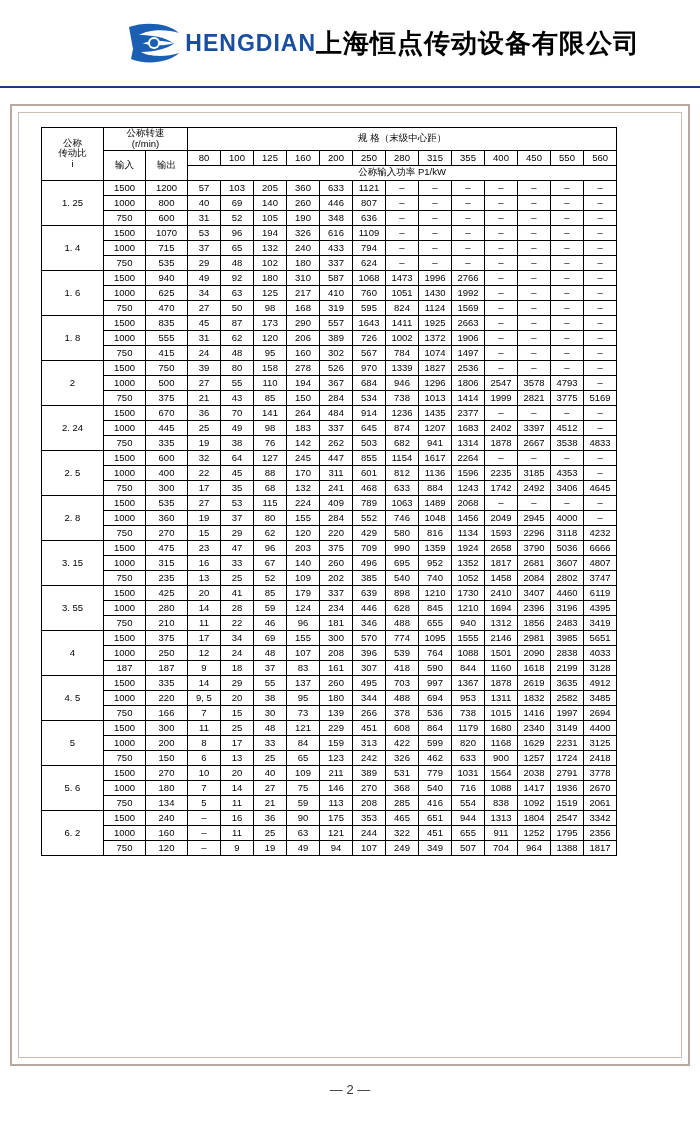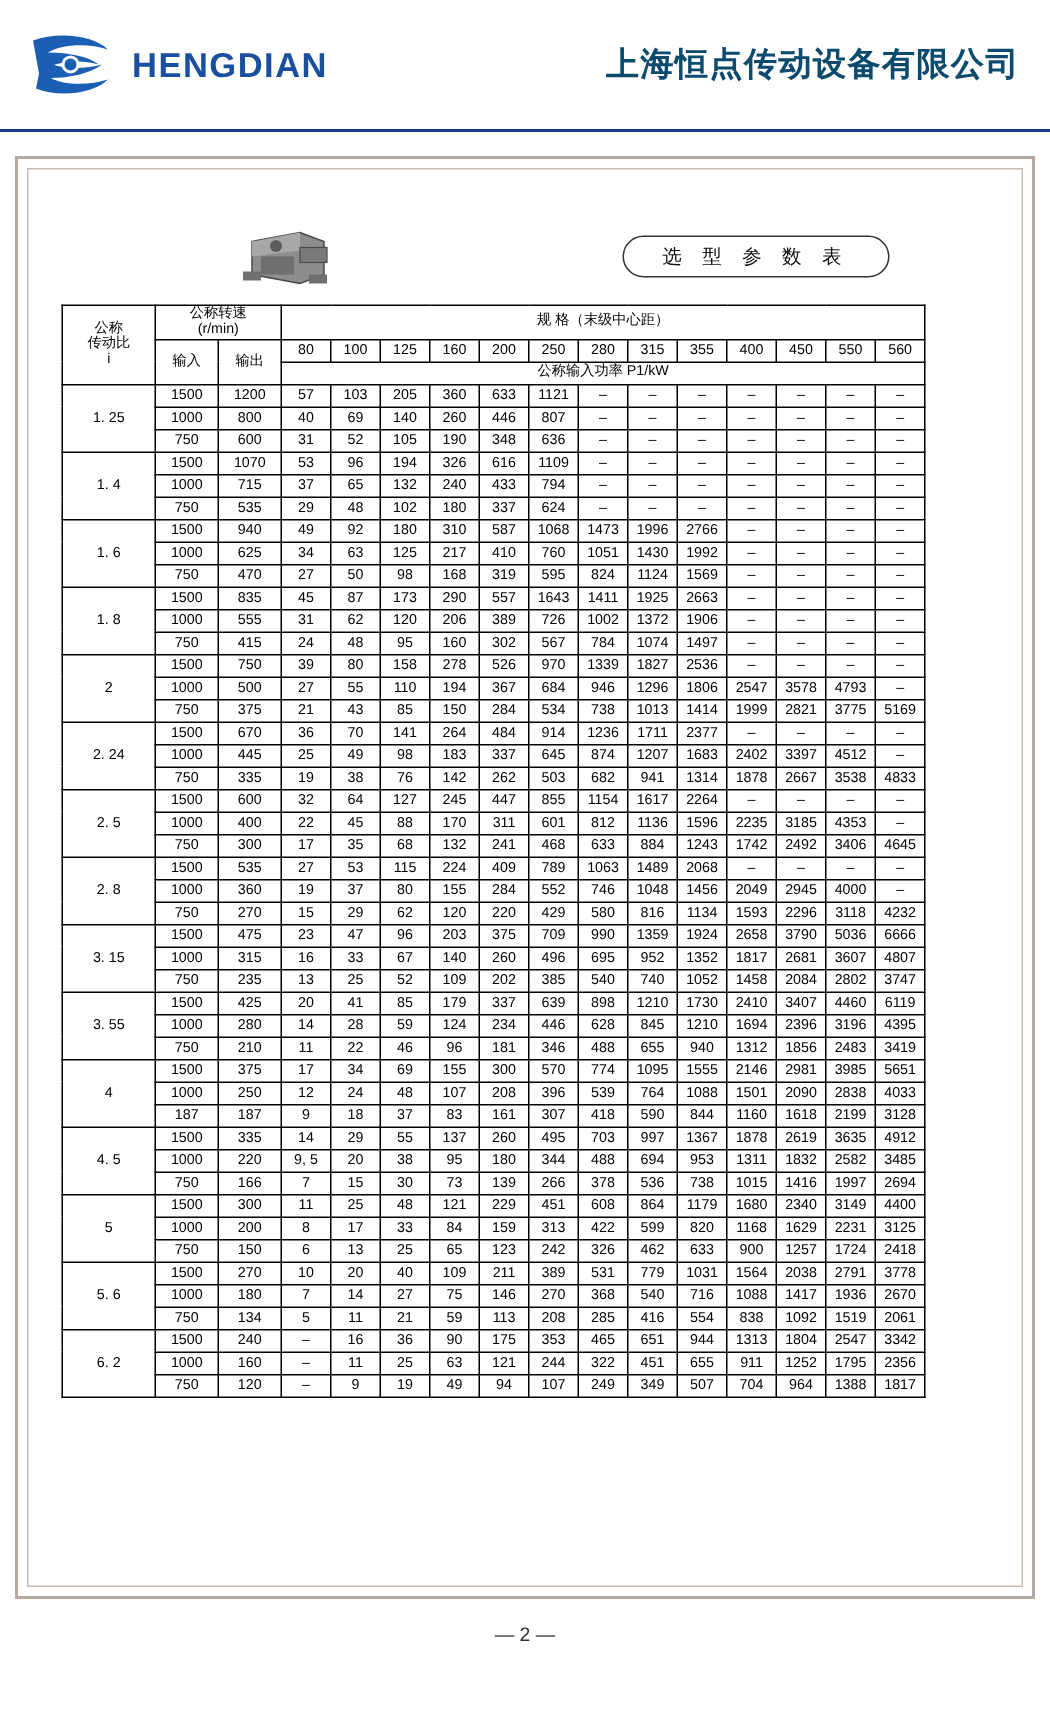--- a/index.html
+++ b/index.html
@@ -21,38 +21,37 @@
     position: relative;
     height: 88px;
     border-bottom: 2px solid #1a3a8f;
     display: flex;
     align-items: center;
     padding: 0 16px;
   }
   .logo-wrap {
     display: flex;
     align-items: center;
-    gap: 10px;
     width: 300px;
+    justify-content: flex-end;
   }
   .logo-mark {
     width: 62px; height: 52px;
     position: relative;
   }
   .brand-text {
     color: #1a4fa0;
     font-size: 23px;
     font-weight: bold;
     letter-spacing: 1px;
   }
   .company-name {
     flex: 1;
-    text-align: right;
-    color: #0c4a6e;
-    font-size: 22px;
+    color: #000000;
+    font-size: 26px;
     font-weight: bold;
     letter-spacing: 1px;
     padding-right: 4px;
   }
 
   
   .frame-outer {
     position: absolute;
     left: 10px; top: 104px;
     width: 680px; height: 962px;
@@ -145,34 +144,20 @@
         </svg>
       </span>
       <span class="brand-text">HENGDIAN</span>
     </div>
     <div class="company-name">上海恒点传动设备有限公司</div>
   </div>
 
   <div class="frame-outer">
     <div class="frame-inner">
 
-      <div class="title-row">
-        <span class="gearbox-icon">
-          <svg width="64" height="48" viewBox="0 0 64 48">
-            <polygon points="8,14 40,8 56,14 56,36 40,42 8,36" fill="#8d8d8d" stroke="#4a4a4a" stroke-width="1"></polygon>
-            <polygon points="8,14 40,8 40,20 8,24" fill="#a8a8a8"></polygon>
-            <rect x="14" y="24" width="22" height="12" fill="#6f6f6f"></rect>
-            <rect x="40" y="18" width="18" height="10" fill="#7a7a7a" stroke="#4a4a4a" stroke-width="0.8"></rect>
-            <circle cx="24" cy="17" r="4" fill="#5c5c5c"></circle>
-            <rect x="2" y="34" width="12" height="6" fill="#707070"></rect>
-            <rect x="46" y="36" width="12" height="6" fill="#707070"></rect>
-          </svg>
-        </span>
-        <span class="title-pill">选 型 参 数 表</span>
-      </div>
 
 
       <table class="spec">
         <colgroup>
           <col style="width:62px">
           <col style="width:42px">
           <col style="width:42px">
           <col style="width:33px">
             <col style="width:33px">
             <col style="width:33px">
@@ -486,21 +471,21 @@
               <td class="ratio" rowspan="3">2. 24</td>
               <td class="rpm">1500</td>
               <td class="rpm">670</td>
               <td>36</td>
               <td>70</td>
               <td>141</td>
               <td>264</td>
               <td>484</td>
               <td>914</td>
               <td>1236</td>
-              <td>1711</td>
+              <td>1435</td>
               <td>2377</td>
               <td>–</td>
               <td>–</td>
               <td>–</td>
               <td>–</td>
             </tr>
             <tr>
               <td class="rpm">1000</td>
               <td class="rpm">445</td>
               <td>25</td>

